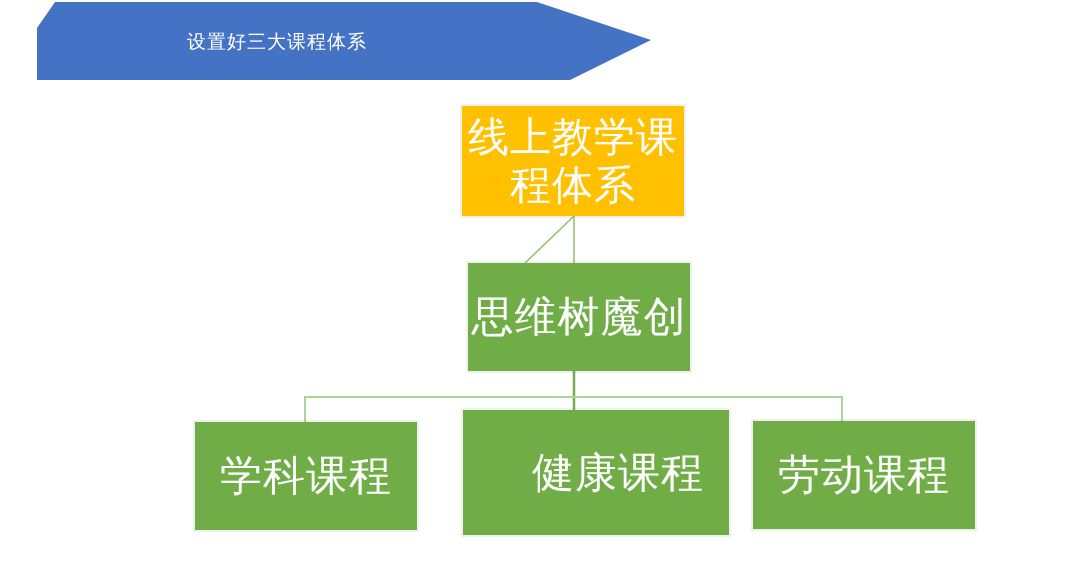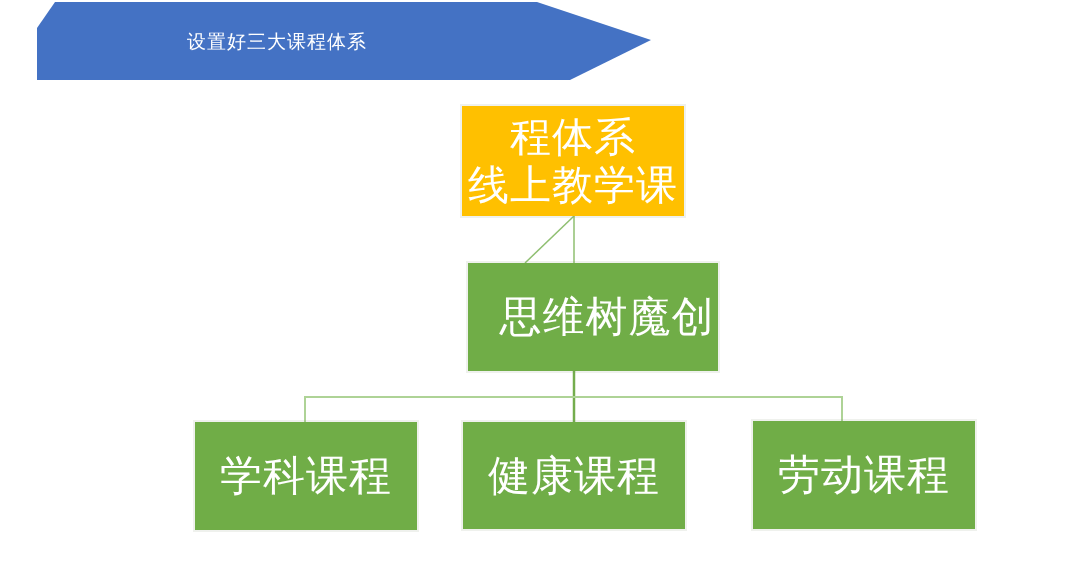--- a/index.html
+++ b/index.html
@@ -40,46 +40,46 @@
     background: #FFC000;
     font-size: 41px; line-height: 48px;
   }
   .node-mid {
     left: 431px; top: 263px; width: 222px; height: 108px;
     background: #70AD47;
     font-size: 42px;
   }
   .node-child { background: #70AD47; font-size: 42px; }
   .node-c1 { left: 158px; top: 422px; width: 222px; height: 108px; }
-  .node-c2 { left: 426px; top: 422px; width: 222px; height: 107px; }
+  .node-c2 { left: 426px; top: 410px; width: 222px; height: 125px; padding-left: 44px; }
   .node-c3 { left: 716px; top: 421px; width: 222px; height: 108px; }
 </style>
 </head>
 <body>
 
 <div class="stage">
 
   <svg class="banner-svg" width="640" height="90" viewBox="0 0 640 90" aria-hidden="true">
     <polygon points="18,2 500,2 614,40 533,80 0,80 0,28" fill="#4472C4"></polygon>
   </svg>
   <div class="banner-title">设置好三大课程体系</div>
 
   <svg class="connectors" width="1080" height="572" viewBox="0 0 1080 572" aria-hidden="true">
     <line x1="537" y1="216" x2="537" y2="263" stroke-width="1.5" stroke="#8FBF71"></line>
     <line x1="537" y1="216" x2="488" y2="263" stroke-width="1.5" stroke="#8FBF71"></line>
     <line x1="537" y1="371" x2="537" y2="422" stroke-width="2.5" stroke="#74AD4D"></line>
     <polyline points="268,422 268,397 805,397 805,422" fill="none" stroke-width="2" stroke="#AED396"></polyline>
   </svg>
 
   <div class="node node-root" style="background-color: rgb(255, 192, 0);">
+    <span>线上教学课</span>
     <span>程体系</span>
-    <span>线上教学课</span>
   </div>
 
-  <div class="node node-mid" style="background-color: rgb(112, 173, 71); padding-left: 28px;">思维树魔创</div>
+  <div class="node node-mid" style="background-color: rgb(112, 173, 71);">思维树魔创</div>
 
   <div class="node node-child node-c1" style="background-color: rgb(112, 173, 71);">学科课程</div>
 
   <div class="node node-child node-c2" style="background-color: rgb(112, 173, 71);">健康课程</div>
 
   <div class="node node-child node-c3" style="background-color: rgb(112, 173, 71);">劳动课程</div>
 
 </div>
 
 </body></html>

